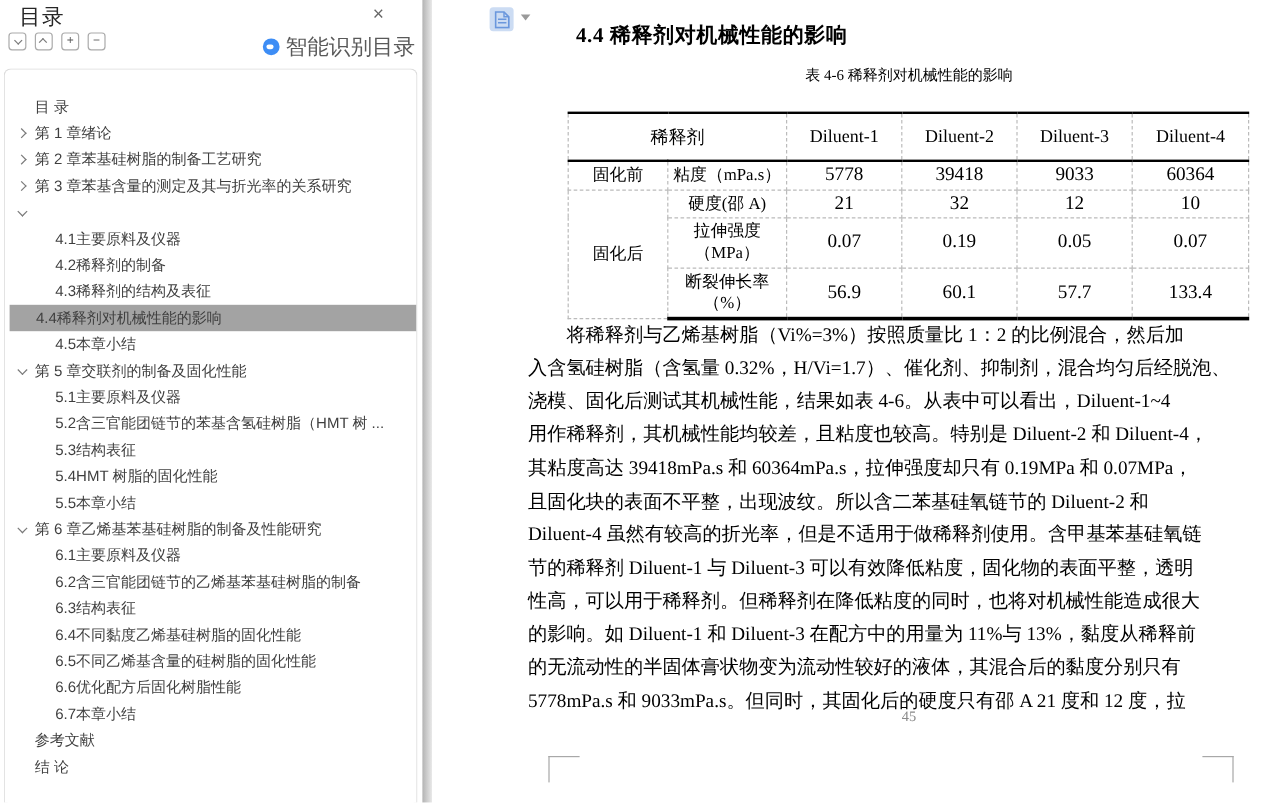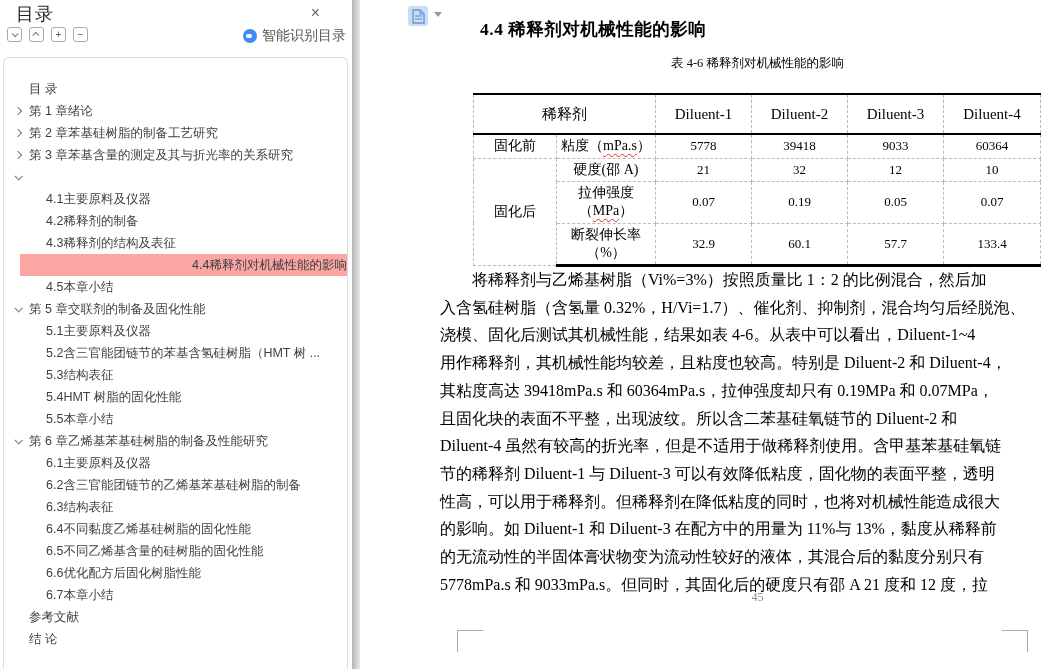--- a/index.html
+++ b/index.html
@@ -12,59 +12,59 @@
   .sb-title { position:absolute; left:16px; top:2px; font-size:18px; color:#262626; letter-spacing:1px; }
   .sb-close { position:absolute; right:32px; top:4px; font-size:16px; color:#666; line-height:18px; cursor:pointer; }
   .sb-toolbar { position:absolute; left:7px; top:27px; display:flex; gap:7px; }
   .tool-btn { width:15px; height:15px; border:1px solid #aaa; border-radius:3px; background:#fff;
               display:flex; align-items:center; justify-content:center; color:#595959; font-size:10px; line-height:1; cursor:pointer; }
   .chev { display:inline-block; width:6px; height:6px; border-right:1.4px solid #7a7a7a; border-bottom:1.4px solid #7a7a7a; }
   .chev.down  { transform:rotate(45deg)  translateY(-1px); }
   .chev.up    { transform:rotate(-135deg) translateY(-1px); }
   .chev.right { transform:rotate(-45deg); }
   .tool-btn .chev { width:5px; height:5px; }
-  .smart-toc { position:absolute; right:6px; top:27px; display:flex; align-items:center; gap:5px; font-size:14px; color:#595959; cursor:pointer; }
+  .smart-toc { position:absolute; right:6px; top:27px; display:flex; align-items:center; gap:5px; font-size:18px; color:#595959; cursor:pointer; }
   .ai-icon { width:14px; height:14px; border-radius:50%; background:#3d8df5; position:relative; }
   .ai-icon::after { content:""; position:absolute; left:2.5px; top:5px; width:6px; height:4px; border-radius:2px; background:#fff; }
 
   .toc-panel { position:absolute; left:3px; right:4px; top:57px; bottom:0;
                border:1px solid #dcdcdc; border-bottom:none; border-radius:6px 6px 0 0;
                padding-top:20px; overflow:hidden; background:#fff; }
   .toc-item { height:22px; display:flex; align-items:center; position:relative;
               font-size:12.5px; color:#3f3f3f; white-space:nowrap; overflow:hidden; cursor:pointer; }
   .toc-item .chev { position:absolute; left:11px; }
   .toc-item.chapter .toc-label, .toc-item.root .toc-label { padding-left:25px; }
   .toc-item.section .toc-label { padding-left:42px; }
-  .toc-item.active { background:#fca5a5; margin-left:16px;justify-content:flex-end; }
+  .toc-item.active { background:#a3a3a3; margin-left:4px; }
   .toc-item.active .toc-label { padding-left:22px; }
 
   .edge-strip { position:absolute; left:352px; top:0; width:8px; height:669px;
                 background:linear-gradient(to right,#b3b3b3,#e9e9e9); }
 
   
   .content { position:absolute; left:360px; top:0; width:702px; height:669px; background:#fff; overflow:hidden;
              font-family:"Liberation Serif","DejaVu Serif",serif; color:#000; }
   .doc-tool { position:absolute; left:48px; top:6px; display:flex; align-items:flex-start; gap:6px; cursor:pointer; }
   .doc-tool-box { width:20px; height:20px; background:#ccdcf3; border-radius:3px; display:flex; align-items:center; justify-content:center; }
   .doc-caret { width:0; height:0; border-left:4px solid transparent; border-right:4px solid transparent; border-top:5px solid #9a9a9a; margin-top:6px; }
   .doc-heading { position:absolute; left:120px; top:5px; font-size:17.5px; font-weight:bold; letter-spacing:0.5px;margin-top:12px; }
   .tbl-caption { position:absolute; left:80px; top:55px; width:635px; text-align:center; font-size:12.5px; }
 
   table.data { position:absolute; left:113px; top:93px; width:567px; border-collapse:collapse; table-layout:fixed;
                font-size:14px; text-align:center; }
   table.data td { border:1px dashed #bbb; padding:1px 2px; vertical-align:middle; }
   table.data tr.hdr td { border-top:2px solid #000; border-bottom:2px solid #000; font-size:15px; }
   table.data tr.last td { border-bottom:3px solid #000; }
-  table.data td.num { font-size:13px; }
+  table.data td.num { font-size:16px; }
   tr.hdr  { height:40px; }
   tr.r1   { height:24px; }
   tr.r2   { height:23px; }
   tr.r3   { height:42px; }
   tr.r4   { height:42px; }
-  .wavy { text-decoration:underline; text-decoration-style:wavy; text-decoration-color:#e03030; text-decoration-thickness:1px; text-underline-offset:3px; }
+  .wavy { text-decoration-style:wavy; text-decoration-color:#e03030; text-decoration-thickness:1px; text-underline-offset:3px; }
 
   .body-text { position:absolute; left:80px; top:266px; width:635px; font-size:16px; }
   .body-text .line { line-height:27.7px; white-space:nowrap; }
   .body-text .line.indent { text-indent:32px; }
 
   .page-num { position:absolute; left:80px; top:590px; width:635px; text-align:center; font-size:12px; color:#8a8a8a; }
 
   .crop-mark { position:absolute; width:26px; height:22px; top:630px; }
   .crop-mark.left  { left:97px;  border-top:1px solid #a8a8a8; border-left:1px solid #a8a8a8; }
   .crop-mark.right { left:642px; border-top:1px solid #a8a8a8; border-right:1px solid #a8a8a8; }
@@ -246,21 +246,21 @@
         <td class="num">0.07</td>
         <td class="num">0.19</td>
         <td class="num">0.05</td>
         <td class="num">0.07</td>
       </tr>
       <tr class="r4 last">
         <td>
           <div>断裂伸长率</div>
           <div>（%）</div>
         </td>
-        <td class="num">32.9</td>
+        <td class="num">56.9</td>
         <td class="num">60.1</td>
         <td class="num">57.7</td>
         <td class="num">133.4</td>
       </tr>
     </tbody>
       </table>
 
     <div class="body-text" id="body-text">
         <div class="line indent">将稀释剂与乙烯基树脂（Vi%=3%）按照质量比 1：2 的比例混合，然后加</div>
         <div class="line">入含氢硅树脂（含氢量 0.32%，H/Vi=1.7）、催化剂、抑制剂，混合均匀后经脱泡、</div>

